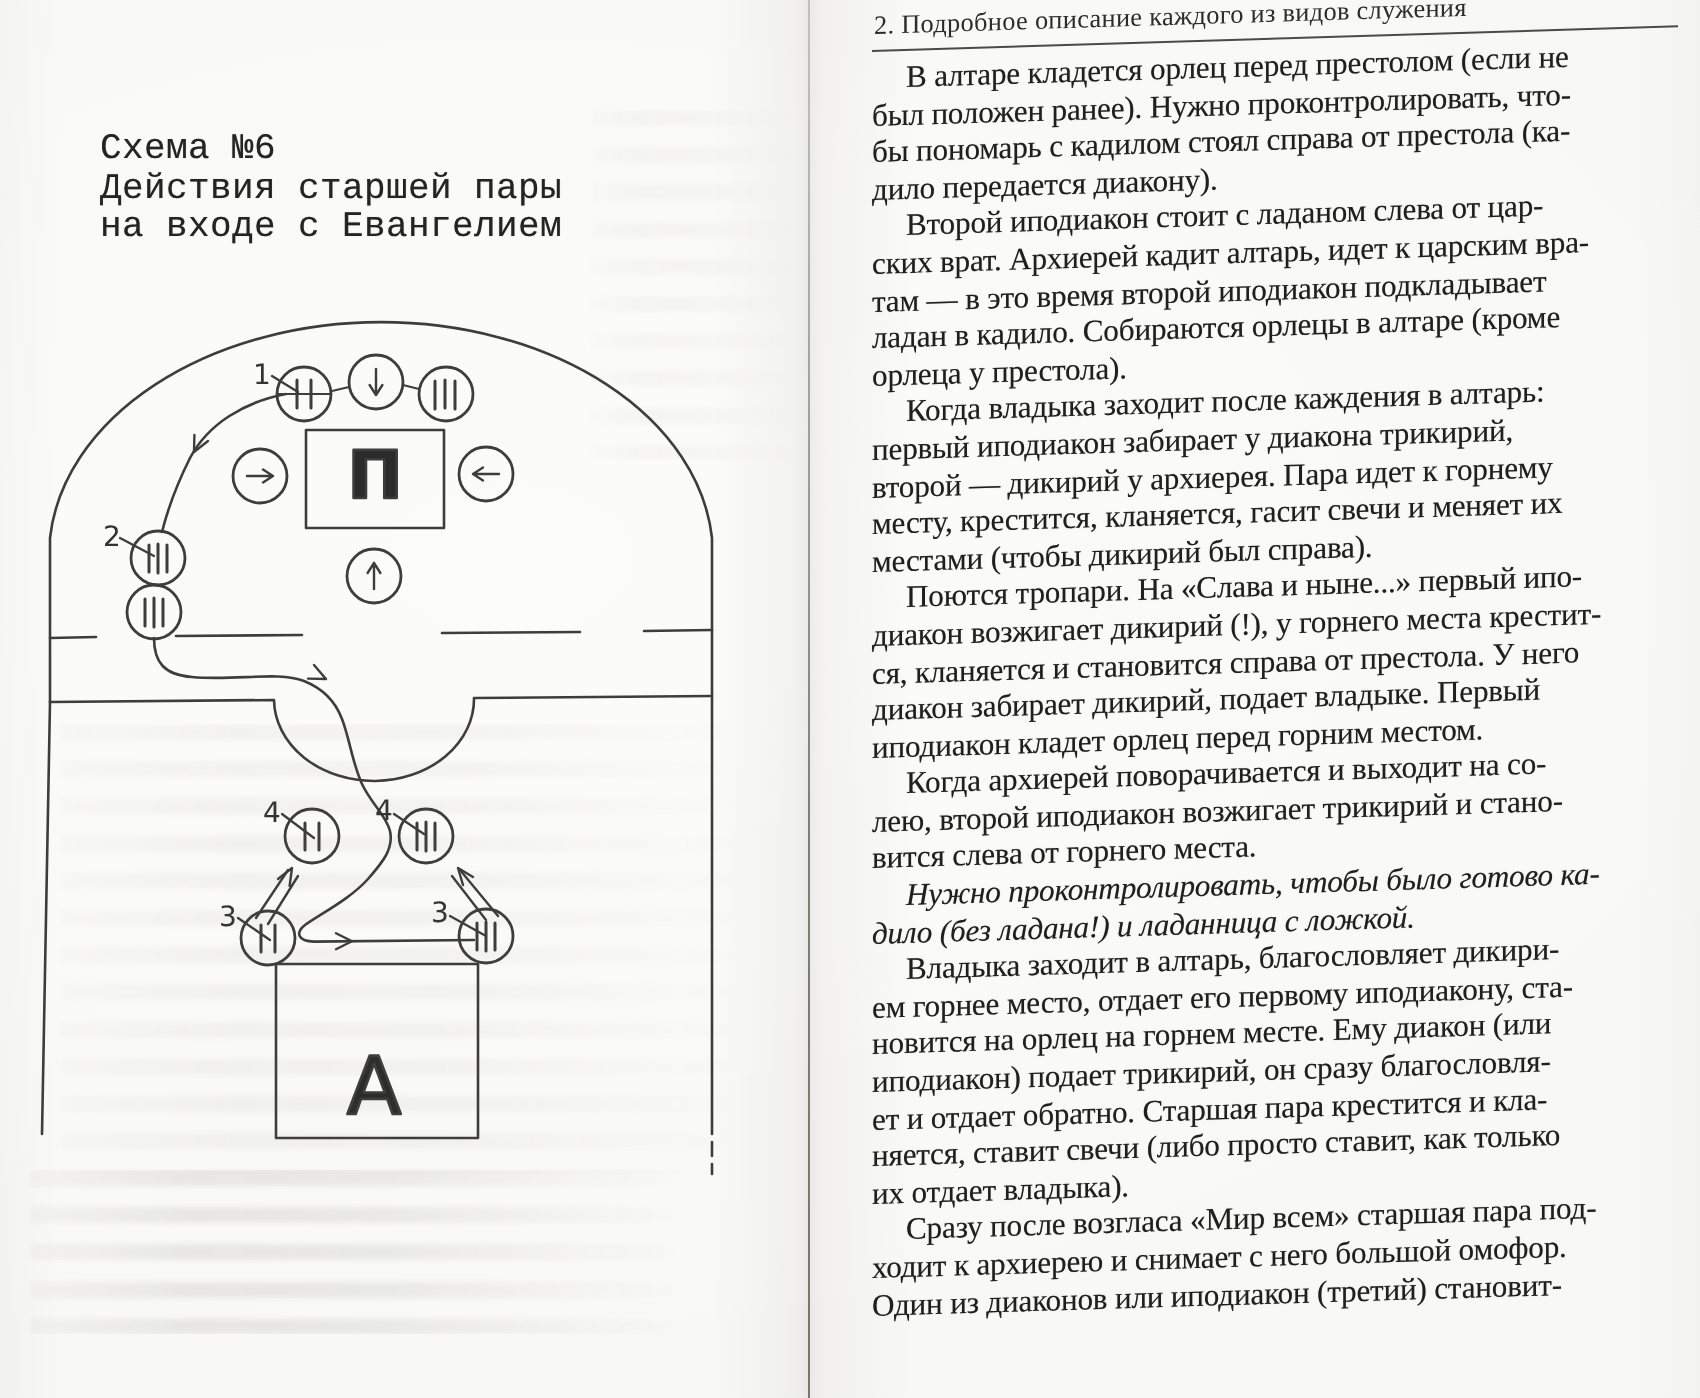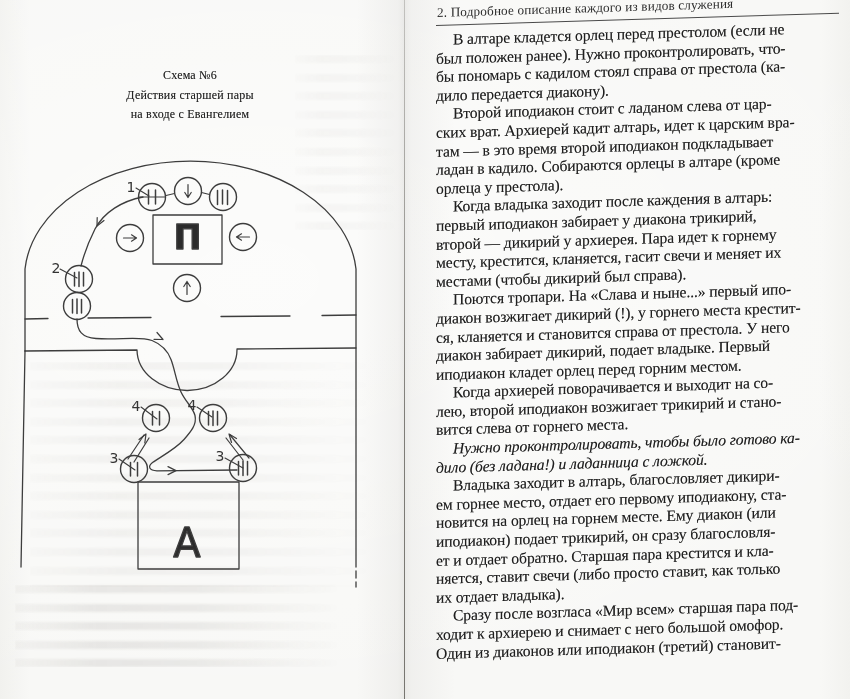--- a/index.html
+++ b/index.html
@@ -9,23 +9,23 @@
            linear-gradient(90deg,#f1f1ee 0,#f8f8f6 30px,#f8f8f6 820px,#f2f2ef 850px),
            #f7f7f5;
          color:#222;}
   
   .gutter-shade{position:absolute;left:356px;top:0;width:100px;height:699px;pointer-events:none;
     background:linear-gradient(90deg,rgba(0,0,0,0) 0%,rgba(90,85,78,.055) 42%,rgba(70,66,60,.085) 48%,rgba(90,85,78,.05) 55%,rgba(0,0,0,0) 100%);}
   .gutter-line{position:absolute;left:404px;top:0;width:1px;height:699px;background:linear-gradient(180deg,rgba(120,118,112,.35),rgba(90,88,82,.75) 60%,rgba(90,88,82,.8));}
 
   
   .page-left{position:absolute;left:0;top:0;width:404px;height:699px;}
-  .scheme-title{position:absolute;left:50px;top:66px;width:280px;text-align:center;
-    font-size:12px;line-height:19.6px;letter-spacing:.2px;color:#242424;white-space:pre-line;
-    text-shadow:0 0 .4px rgba(40,40,40,.45);}
+  .scheme-title{position:absolute;left:50px;top:66px;width:280px;
+    font-size:18px;line-height:19.6px;letter-spacing:.2px;color:#242424;white-space:pre-line;
+    text-shadow:0 0 .4px rgba(40,40,40,.45);font-family:Liberation Mono, monospace;}
   .diagram{position:absolute;left:0;top:0;}
 
   
   .bleed{position:absolute;pointer-events:none;filter:blur(1.3px);
     background:repeating-linear-gradient(to bottom, rgba(105,100,92,.14) 0 8px, rgba(0,0,0,0) 8px 18.6px);
     -webkit-mask-image:linear-gradient(90deg,rgba(0,0,0,.35),rgba(0,0,0,1) 25%,rgba(0,0,0,.85) 55%,rgba(0,0,0,.25) 85%,rgba(0,0,0,0));
     mask-image:linear-gradient(90deg,rgba(0,0,0,.35),rgba(0,0,0,1) 25%,rgba(0,0,0,.85) 55%,rgba(0,0,0,.25) 85%,rgba(0,0,0,0));}
   .bleed-a{left:15px;top:585px;width:330px;height:82px;opacity:.85;}
   .bleed-b{left:30px;top:362px;width:350px;height:225px;opacity:.42;}
   .bleed-c{left:295px;top:55px;width:105px;height:175px;opacity:.28;}

